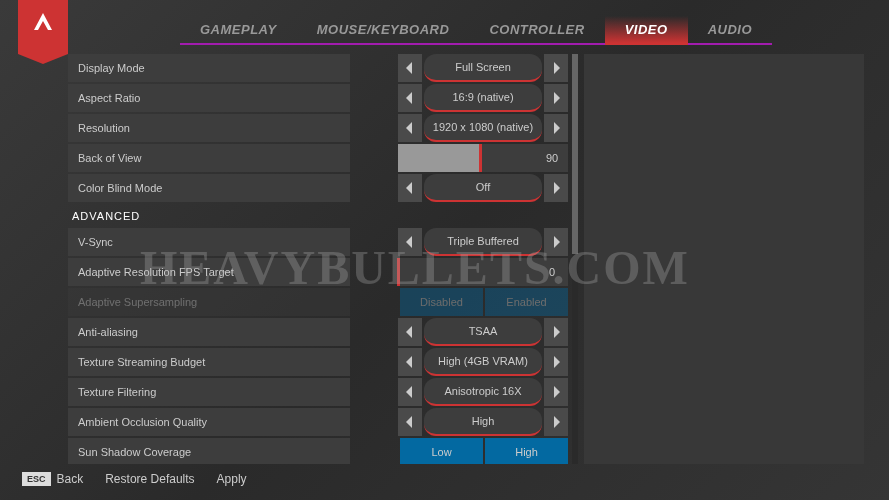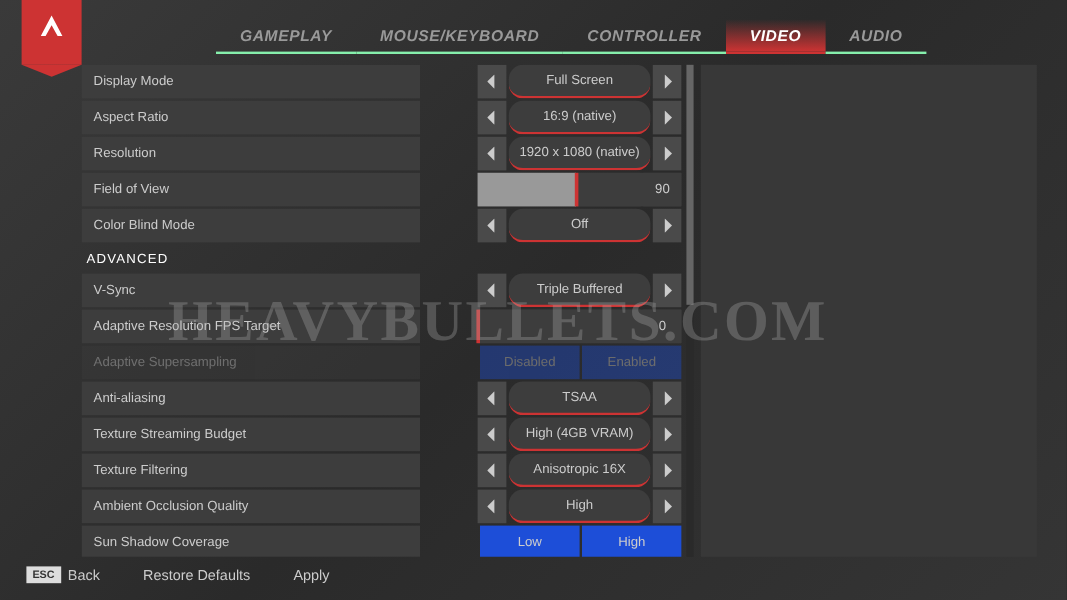--- a/index.html
+++ b/index.html
@@ -2,42 +2,42 @@
 <html><head>
 <meta charset="utf-8">
 <style>
 * { margin: 0; padding: 0; box-sizing: border-box; font-family: Arial, sans-serif; }
 body { width: 889px; height: 500px; background: #2a2a2a; overflow: hidden; position: relative; }
 .bg { position: absolute; inset: 0; background: linear-gradient(135deg, #3a3a3a 0%, #2a2a2a 50%, #353535 100%); }
 .logo { position: absolute; top: 0; left: 18px; width: 50px; height: 54px; background: #cd3333; z-index: 10; }
 .logo::after { content: ''; position: absolute; bottom: -10px; left: 0; border-left: 25px solid transparent; border-right: 25px solid transparent; border-top: 10px solid #cd3333; }
 .logo svg { position: absolute; top: 10px; left: 10px; }
 .tabs { position: absolute; top: 16px; left: 180px; display: flex; gap: 0; z-index: 5; }
-.tab { padding: 6px 20px; font-size: 13px; font-weight: bold; font-style: italic; color: #999; border-bottom: 2px solid #86efac; cursor: pointer; letter-spacing: 0.5px; }
+.tab { padding: 6px 20px; font-size: 13px; font-weight: bold; font-style: italic; color: #999; border-bottom: 2px solid #a21caf; cursor: pointer; letter-spacing: 0.5px; }
 .tab.active { color: #fff; background: linear-gradient(to bottom, transparent, #cd3333); border-bottom: 2px solid #cd3333; }
 .content { position: absolute; top: 54px; left: 68px; width: 500px; height: 410px; overflow: hidden; }
 .row { display: flex; align-items: center; height: 28px; margin-bottom: 2px; font-size: 11px; color: #ccc; gap: 48px; }
 .row.disabled { opacity: 0.4; }
 .row-label { flex: 1; padding-left: 10px; background: #3d3d3d; height: 100%; display: flex; align-items: center; }
 .row-control { width: 170px; height: 100%; display: flex; align-items: center; }
 .arrow-btn { width: 24px; height: 28px; background: #4a4a4a; display: flex; align-items: center; justify-content: center; cursor: pointer; }
 .arrow-btn svg { width: 8px; height: 12px; fill: #ccc; }
 .value-box { flex: 1; height: 100%; background: #3d3d3d; display: flex; align-items: center; justify-content: center; margin: 0 2px; position: relative; font-size: 11px; border-radius: 12px; }
 .value-box.accent { border-bottom: 2px solid #cd3333; }
-.option-btn { flex: 1; height: 28px; background: #1d4ed8; display: flex; align-items: center; justify-content: center; margin-left: 2px; font-size: 11px; cursor: pointer; }
+.option-btn { flex: 1; height: 28px; background: #0369a1; display: flex; align-items: center; justify-content: center; margin-left: 2px; font-size: 11px; cursor: pointer; }
 .section-header { padding: 6px 4px; font-size: 11px; font-weight: normal; color: #fff; letter-spacing: 1px; }
 .slider-row .row-control { background: #3d3d3d; }
 .slider-track { flex: 1; height: 100%; background: #3d3d3d; position: relative; margin-right: 2px; }
 .slider-fill { height: 100%; background: #999; position: relative; }
 .slider-fill::after { content: ''; position: absolute; right: -2px; top: 0; bottom: 0; width: 3px; background: #cd3333; }
 .slider-value { width: 32px; height: 100%; background: #3d3d3d; display: flex; align-items: center; justify-content: center; font-size: 11px; }
 .right-panel { position: absolute; top: 54px; left: 584px; width: 280px; height: 410px; background: #383838; }
 .scrollbar { position: absolute; top: 54px; left: 572px; width: 6px; height: 410px; background: #2a2a2a; }
 .scrollbar-thumb { width: 100%; height: 200px; background: #666; }
-.footer { position: absolute; bottom: 14px; left: 22px; display: flex; align-items: center; gap: 36px; font-size: 12px; color: #ccc; text-align: right; }
+.footer { position: absolute; bottom: 14px; left: 22px; display: flex; align-items: center; gap: 22px; font-size: 12px; color: #ccc; text-align: right; }
 .esc-key { background: #ddd; color: #333; padding: 2px 5px; font-size: 9px; font-weight: bold; margin-right: 6px; }
 .footer-item { display: flex; align-items: center; cursor: pointer; }
 .watermark { position: absolute; top: 240px; left: 140px; font-size: 48px; font-weight: bold; color: rgba(180,180,180,0.3); letter-spacing: 2px; z-index: 20; pointer-events: none; font-family: Liberation Serif, serif; }
 </style>
 </head>
 <body>
 
 <div class="bg"></div>
 
 <div class="logo">
@@ -101,21 +101,21 @@
       <div class="value-box accent">1920 x 1080 (native)</div>
       <div class="arrow-btn">
           <svg viewBox="0 0 8 12">
             <path d="M2 0 L8 6 L2 12 Z"></path>
           </svg>
         </div>
     </div>
   </div>
 
   <div class="row slider-row">
-    <div class="row-label">Field of View</div>
+    <div class="row-label">Back of View</div>
     <div class="row-control">
       <div class="slider-track">
           <div class="slider-fill" style="width:60%"></div>
         </div>
       <div class="slider-value">90</div>
     </div>
   </div>
 
   <div class="row">
     <div class="row-label">Color Blind Mode</div>

